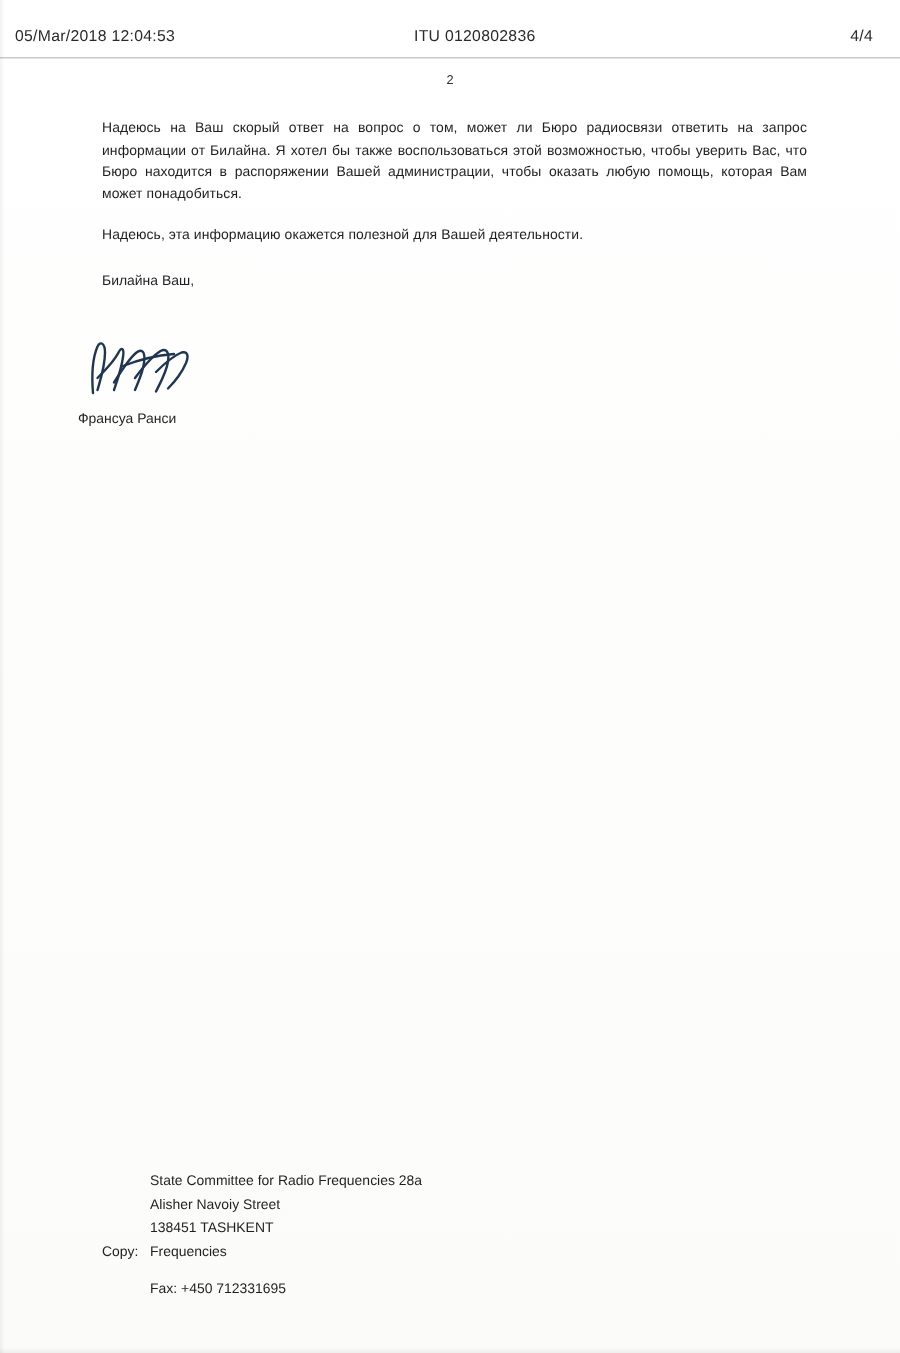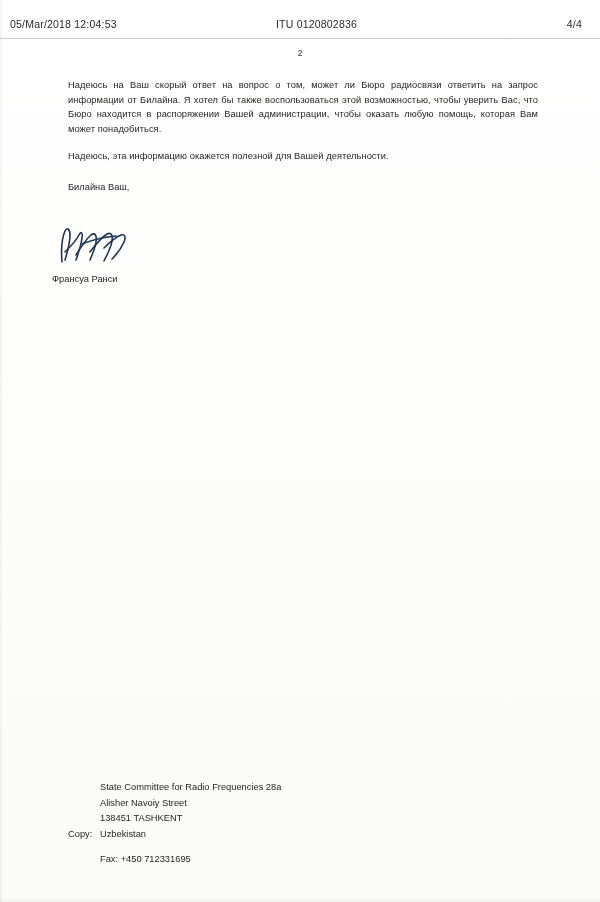--- a/index.html
+++ b/index.html
@@ -205,21 +205,21 @@
     <div class="signer-name">Франсуа Ранси</div>
   </div>
 
   <div class="copy-block">
     <div class="copy-row">
       <div class="copy-label">Copy:</div>
       <div class="copy-lines">
         <div class="copy-line">State Committee for Radio Frequencies 28a</div>
         <div class="copy-line">Alisher Navoiy Street</div>
         <div class="copy-line">138451 TASHKENT</div>
-        <div class="copy-line">Uzbekistan</div>
+        <div class="copy-line">Frequencies</div>
       </div>
     </div>
     <div class="copy-fax">Fax: +450 712331695</div>
   </div>
 
   <div class="edge-left"></div>
   <div class="edge-bottom"></div>
 </div>
 
 </body></html>

